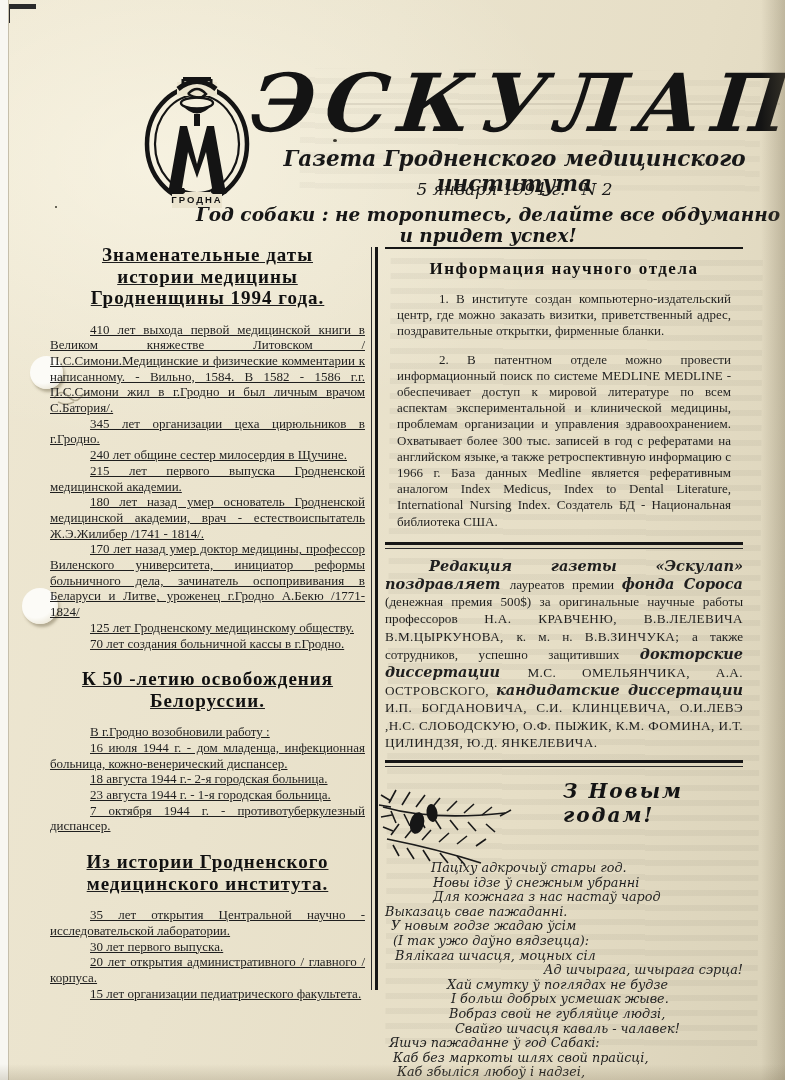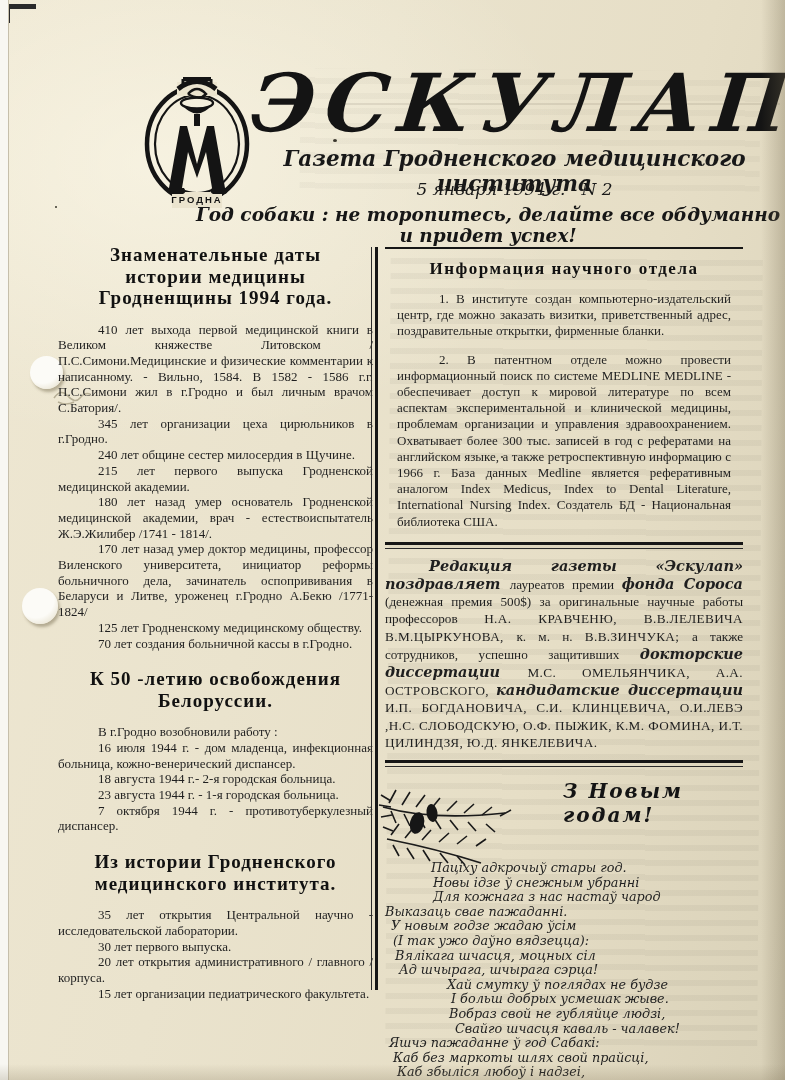--- a/index.html
+++ b/index.html
@@ -33,21 +33,21 @@
     font-family:"DejaVu Serif", serif; font-style:italic; font-weight:bold;
     font-size:80px; letter-spacing:10px; transform:skewX(-6deg); color:#141414; white-space:nowrap; }
   .subtitle { position:absolute; left:262px; top:146px; width:505px; text-align:center;
     font-family:"DejaVu Serif", serif; font-style:italic; font-weight:bold; font-size:21.5px; color:#181818; }
   .dateline { position:absolute; left:262px; top:179px; width:505px; text-align:center;
     font-family:"DejaVu Serif", serif; font-style:italic; font-size:17px; white-space:pre; color:#181818; }
   .motto { position:absolute; left:192px; top:204px; width:592px; text-align:center;
     font-family:"DejaVu Serif", serif; font-style:italic; font-weight:bold; font-size:18.5px; color:#161616; }
 
   
-  .col-left { position:absolute; left:58px; top:244px; width:315px; }
+  .col-left { position:absolute; left:50px; top:244px; width:315px;text-decoration:underline; }
   .sec-heading { font-weight:bold; text-align:center; white-space:pre-line;
     font-size:19px; line-height:21.5px; letter-spacing:1px; margin:0 0 13px 0; color:#111; }
   .sec-heading.mt { margin-top:17px; }
   .sec-body p { margin:0; font-size:13px; line-height:15.7px; text-align:justify; text-indent:40px; }
 
   .rule-v { position:absolute; left:371px; top:247px; height:743px; width:3px;
     border-left:1.5px solid #2b2b2b; border-right:3px solid #161616; }
   .col-right { position:absolute; left:385px; top:247px; width:358px; }
   .box-top-rule { border-top:2.5px solid #161616; }
   .hrule { height:3px; border-top:3px solid #161616; border-bottom:1.2px solid #2b2b2b; margin:9px 0 8px 0; }
@@ -178,21 +178,21 @@
       </svg>
       <h2 class="ny-heading">З Новым годам!</h2>
       <div class="poem">
           <div style="margin-left: 46px;">Паціху адкрочыў стары год.</div>
           <div style="margin-left: 48px;">Новы ідзе ў снежным убранні</div>
           <div style="margin-left: 48px;">Для кожнага з нас настаў чарод</div>
           <div style="">Выказаць свае пажаданні.</div>
           <div style="margin-left: 6px;">У новым годзе жадаю ўсім</div>
           <div style="margin-left: 8px;">(І так ужо даўно вядзецца):</div>
           <div style="margin-left: 10px;">Вялікага шчасця, моцных сіл</div>
-          <div style="margin-left: 14px;">Ад шчырага, шчырага сэрца!</div>
+          <div style="margin-left: 14px; text-align: right;">Ад шчырага, шчырага сэрца!</div>
           <div style="margin-left: 62px;">Хай смутку ў поглядах не будзе</div>
           <div style="margin-left: 66px;">І больш добрых усмешак жыве.</div>
           <div style="margin-left: 64px;">Вобраз свой не губляйце людзі,</div>
           <div style="margin-left: 70px;">Свайго шчасця каваль - чалавек!</div>
           <div style="margin-left: 4px;">Яшчэ пажаданне ў год Сабакі:</div>
           <div style="margin-left: 8px;">Каб без маркоты шлях свой прайсці,</div>
           <div style="margin-left: 12px;">Каб збыліся любоў і надзеі,</div>
           <div style="margin-left: 18px;">Трымайцесь у нялёгкім жыцці!</div>
         </div>
 

